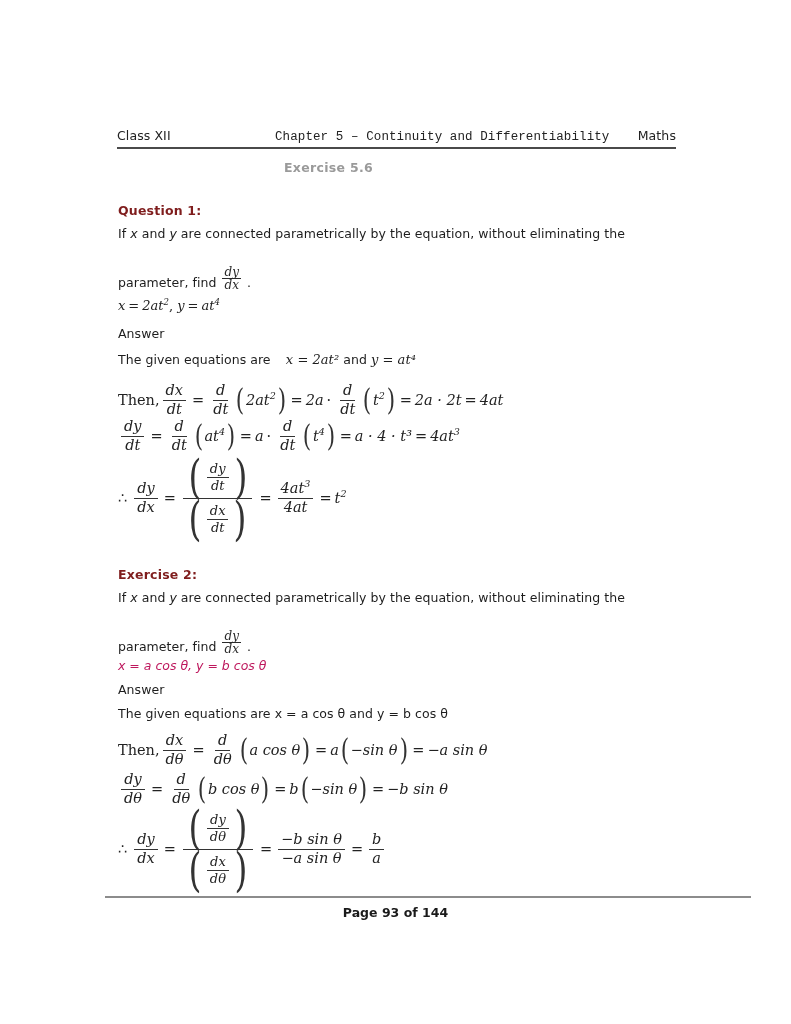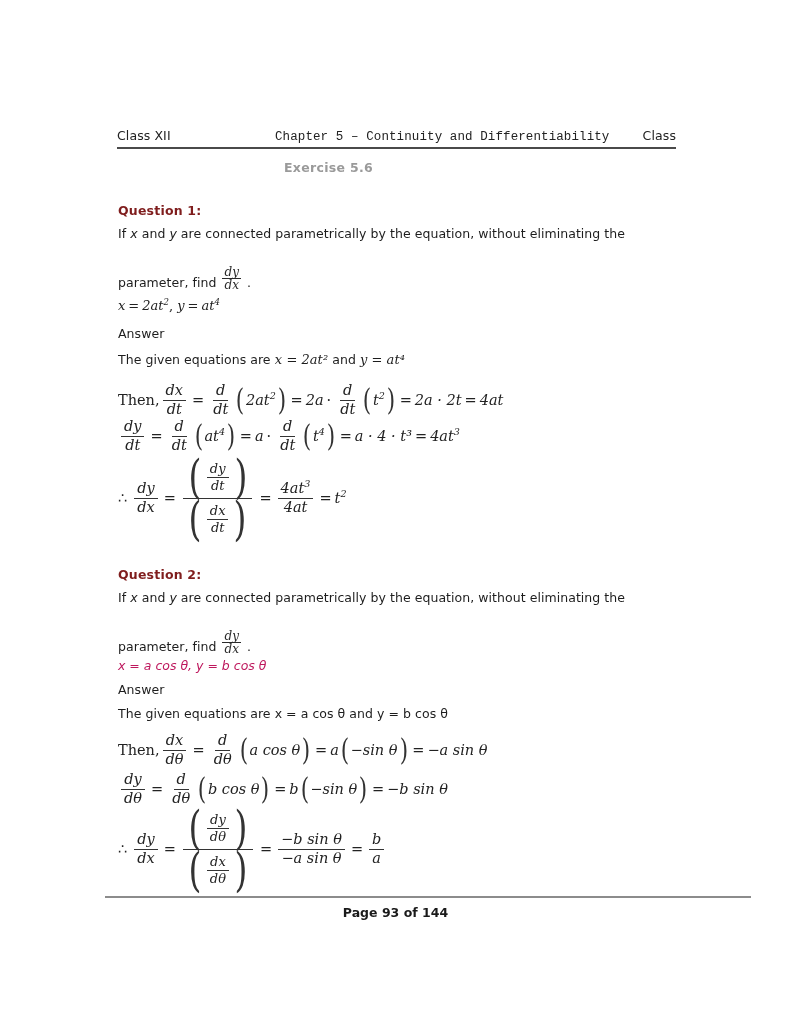--- a/index.html
+++ b/index.html
@@ -186,21 +186,21 @@
   }
 </style>
 </head>
 <body>
 
 <div class="page">
 
   <div class="header">
     <span class="h-left">Class XII</span>
     <span class="h-center">Chapter 5 – Continuity and Differentiability</span>
-    <span class="h-right">Class</span>
+    <span class="h-right">Maths</span>
   </div>
   <div class="header-rule"></div>
 
   <div class="exercise-title">Exercise 5.6</div>
 
   <div class="q-label" style="top:203px;">Question 1:</div>
 
   <div class="body-text" style="top:226px;">
     <span>If </span><i>x</i><span> and </span><i>y</i><span> are connected parametrically by the equation, without eliminating the</span>
   </div>
@@ -220,21 +220,21 @@
       <span class="it">2at<span class="sup">2</span></span>
       <span class="rm">,&nbsp;</span>
       <span class="it">y</span>
       <span class="rm op">=</span>
       <span class="it">at<span class="sup">4</span></span>
   </div>
 
   <div class="body-text" style="top:326px;">Answer</div>
 
   <div class="body-text" style="top:352px;">
-    <span>The given equations are</span><span style="font-family:'DejaVu Serif','Liberation Serif',serif;font-style:italic;font-size:13px;">&nbsp;<span>x = 2at²</span></span><span style="font-style:normal;">&nbsp;<span>and</span>&nbsp;</span><span style="font-family:'DejaVu Serif','Liberation Serif',serif;font-style:italic;font-size:13px;"><span>y = at⁴</span></span>
+    <span>The given equations are</span><span style="font-family:'DejaVu Serif','Liberation Serif',serif;font-style:italic;font-size:13px;margin-left:11px;">&nbsp;<span>x = 2at²</span></span><span style="font-style:normal;">&nbsp;<span>and</span>&nbsp;</span><span style="font-family:'DejaVu Serif','Liberation Serif',serif;font-style:italic;font-size:13px;"><span>y = at⁴</span></span>
   </div>
 
   <div class="math m14" style="top:383px;">
     <span class="rm">Then,</span>
     <span class="dfrac it">
       <span class="n">dx</span>
       <span class="d">dt</span>
     </span>
     <span class="rm op">=</span>
     <span class="dfrac it">
@@ -317,21 +317,21 @@
     </span>
     <span class="rm op">=</span>
     <span class="dfrac it">
       <span class="n">4at<span class="sup">3</span></span>
       <span class="d">4at</span>
     </span>
     <span class="rm op">=</span>
     <span class="it">t<span class="sup">2</span></span>
   </div>
 
-  <div class="q-label" style="top:567px;">Question 2:</div>
+  <div class="q-label" style="top:567px;">Exercise 2:</div>
 
   <div class="body-text" style="top:590px;">
     <span>If </span><i>x</i><span> and </span><i>y</i><span> are connected parametrically by the equation, without eliminating the</span>
   </div>
 
   <div class="body-text" style="top:630px;">
     <span>parameter, find</span>
     <span class="frac-inline">
       <span class="num">dy</span>
       <span class="den">dx</span>

